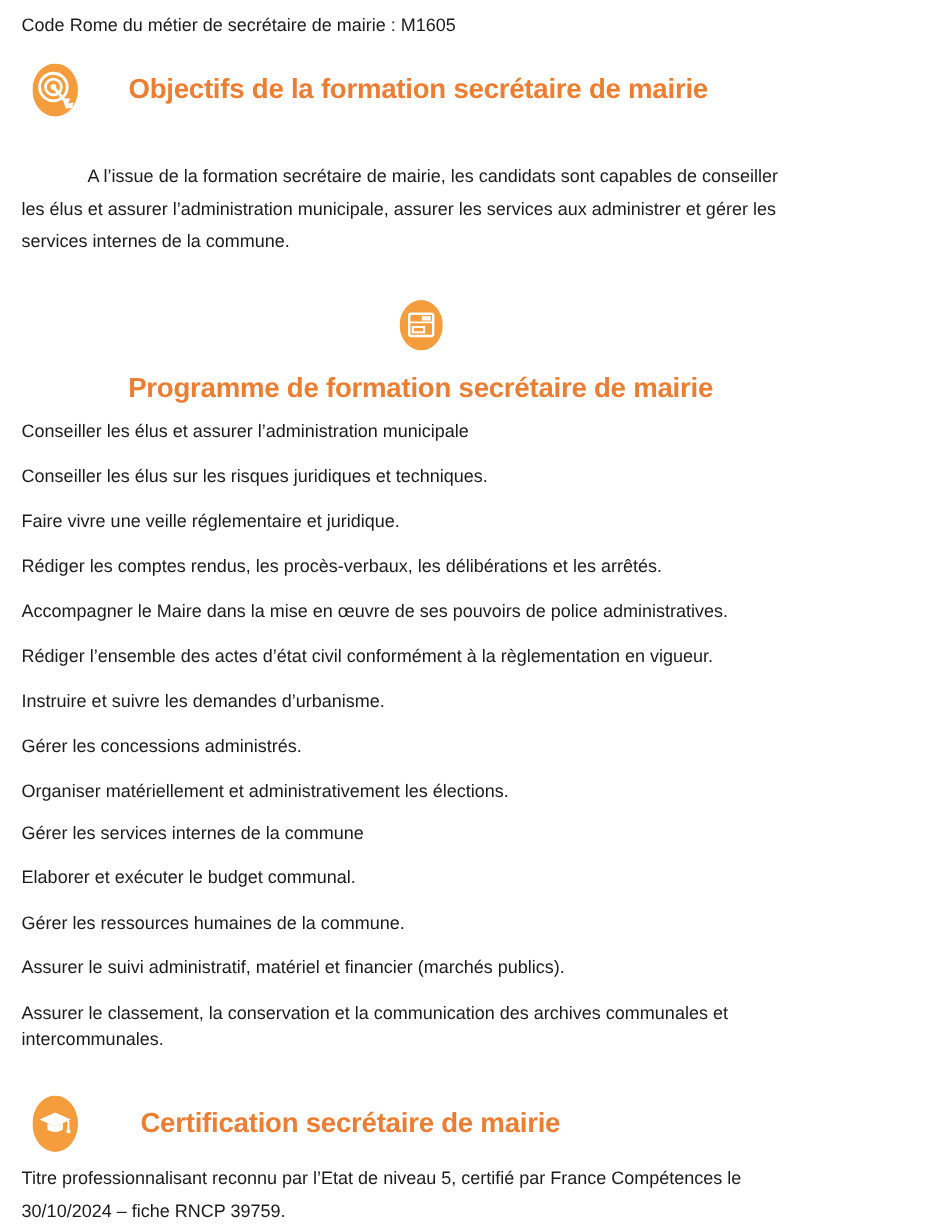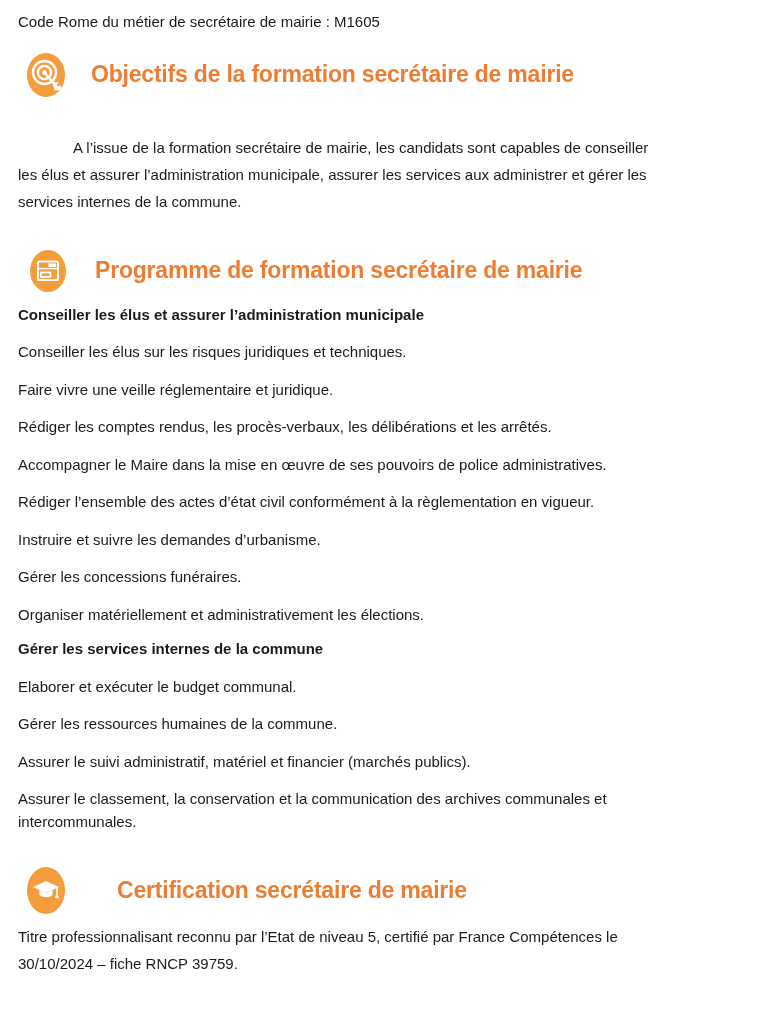--- a/index.html
+++ b/index.html
@@ -23,35 +23,35 @@
   .sec-head .badge svg{display:block;}
   .sec-title{
     margin:0;
     font-size:23px;
     font-weight:700;
     color:var(--accent);
     letter-spacing:-0.2px;
     line-height:1.2;
     white-space:nowrap;
   }
-  .sec-head-1{margin:21px 0 0 9px;gap:26px;}
-  .sec-head-2{margin:35px 0 0 12px;gap:29px;}
+  .sec-head-1{margin:21px 0 0 9px;gap:42px;}
+  .sec-head-2{margin:35px 0 0 12px;gap:18px;flex-direction:column;}
   .sec-head-3{margin:34px 0 0 9px;gap:52px;}
 
   .intro{
     margin:37px 0 0;
     font-size:15px;
     line-height:1.8;
     text-indent:55px;
     max-width:742px;
   }
   .subhead{
     margin:12px 0 0;
     font-size:15px;
-    font-weight:700;
+    font-weight:400;
     line-height:1.5;
   }
   .item{
     margin:15px 0 0;
     font-size:15px;
     line-height:1.5;
     max-width:742px;
   }
   .narrow{max-width:700px;}
   .cert{margin-top:9px;line-height:1.8;}
@@ -93,21 +93,21 @@
   </div>
 
   <h2 class="subhead">Conseiller les élus et assurer l’administration municipale</h2>
   <p class="item">Conseiller les élus sur les risques juridiques et techniques.</p>
   <p class="item">Faire vivre une veille réglementaire et juridique.</p>
   <p class="item">Rédiger les comptes rendus, les procès-verbaux, les délibérations et les arrêtés.</p>
   <p class="item">Accompagner le Maire dans la mise en œuvre de ses pouvoirs de police administratives.</p>
 
   <p class="item">Rédiger l’ensemble des actes d’état civil conformément à la règlementation en vigueur.</p>
   <p class="item">Instruire et suivre les demandes d’urbanisme.</p>
-  <p class="item">Gérer les concessions funéraires.</p>
+  <p class="item">Gérer les concessions administrés.</p>
   <p class="item">Organiser matériellement et administrativement les élections.</p>
 
   <h2 class="subhead">Gérer les services internes de la commune</h2>
   <p class="item">Elaborer et exécuter le budget communal.</p>
   <p class="item">Gérer les ressources humaines de la commune.</p>
   <p class="item">Assurer le suivi administratif, matériel et financier (marchés publics).</p>
   <p class="item narrow">Assurer le classement, la conservation et la communication des archives communales et intercommunales.</p>
 
   <div class="sec-head sec-head-3">
     <span class="badge">

